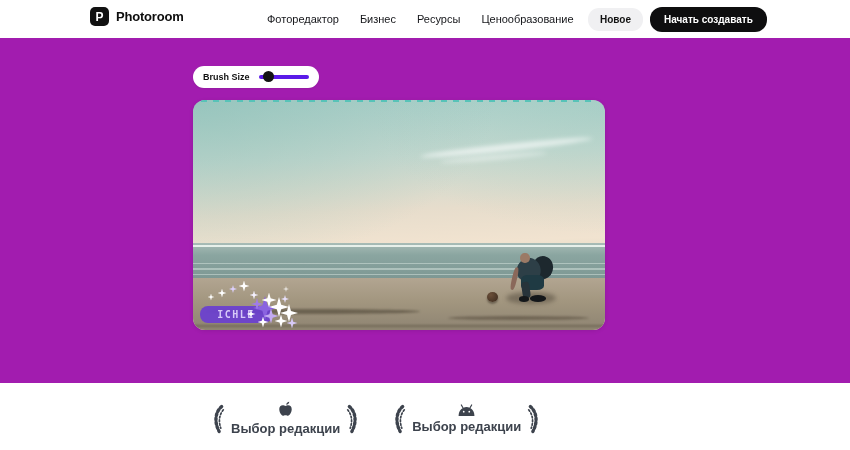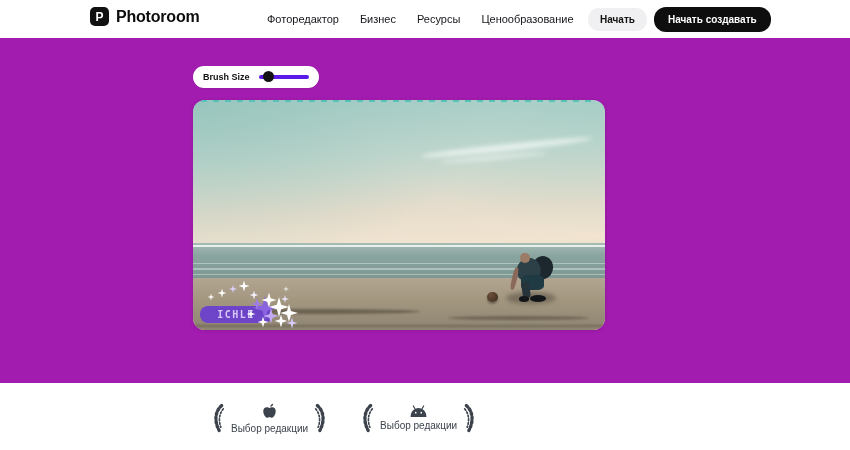--- a/index.html
+++ b/index.html
@@ -5,21 +5,21 @@
   html,body{margin:0;padding:0;background:#fff;}
   .page{position:relative;width:850px;height:450px;overflow:hidden;
         font-family:"Liberation Sans",sans-serif;background:#fff;}
 
   
   .header{position:absolute;left:0;top:0;width:850px;height:38px;background:#fff;}
   .logo{position:absolute;left:90px;top:7px;display:flex;align-items:center;gap:7px;cursor:pointer;}
   .logo-icon{width:19px;height:19px;background:#111;border-radius:5px;color:#fff;
              display:flex;align-items:center;justify-content:center;
              font-weight:700;font-size:12px;}
-  .logo-text{font-size:16px;font-weight:700;color:#0d0d0d;letter-spacing:-.2px;}
+  .logo-text{font-size:13px;font-weight:700;color:#0d0d0d;letter-spacing:-.2px;}
   .nav{position:absolute;left:267px;top:0;height:38px;display:flex;align-items:center;gap:21px;}
   .nav a{font-size:11px;color:#15161a;text-decoration:none;font-weight:500;white-space:nowrap;}
   .auth{position:absolute;left:588px;top:0;height:38px;display:flex;align-items:center;gap:7px;}
   .btn-login{background:#f0f0f2;color:#121212;border:none;border-radius:11px;
              font-size:10px;font-weight:700;padding:6px 12px;cursor:pointer;
              font-family:"Liberation Sans",sans-serif;}
   .btn-cta{background:#0e0e0f;color:#fff;border:none;border-radius:12px;
            font-size:10px;font-weight:700;padding:7px 14px;cursor:pointer;
            font-family:"Liberation Sans",sans-serif;}
 
@@ -92,21 +92,21 @@
                  font-family:"DejaVu Sans Mono",monospace;font-weight:700;font-size:10px;
                  letter-spacing:1.5px;color:#d6c8f8;}
   .sparkle{position:absolute;z-index:6;
            clip-path:polygon(50% 0%,61% 39%,100% 50%,61% 61%,50% 100%,39% 61%,0% 50%,39% 39%);}
 
   
   .badges{position:absolute;left:210px;top:401px;display:flex;gap:30px;color:#3d434d;}
   .badge{display:flex;align-items:center;gap:6px;}
   .badge-center{display:flex;flex-direction:column;align-items:center;justify-content:center;
                 min-width:72px;gap:2px;}
-  .badge-label{font-size:10px;font-weight:400;white-space:nowrap;}
+  .badge-label{font-size:13px;font-weight:700;white-space:nowrap;}
   .b2-l1{font-size:11px;font-weight:800;}
   .b2-l2{font-size:9px;font-weight:800;letter-spacing:.4px;}
   .b2-l3{font-size:8.5px;font-weight:400;}
   .laurel{width:15px;height:34px;color:#3d434d;}
   .laurel.right{transform:scaleX(-1);}
 </style>
 </head>
 <body>
 
 <div class="page">
@@ -116,21 +116,21 @@
       <div class="logo-icon">P</div>
       <div class="logo-text">Photoroom</div>
     </div>
     <div class="nav">
       <a href="#">Фоторедактор</a>
       <a href="#">Бизнес</a>
       <a href="#">Ресурсы</a>
       <a href="#">Ценообразование</a>
     </div>
     <div class="auth">
-      <button class="btn-login">Начать</button>
+      <button class="btn-login">Новое</button>
       <button class="btn-cta">Начать создавать</button>
     </div>
   </div>
 
   <div class="workspace">
 
     <div class="brush-pill">
       <span class="brush-label">Brush Size</span>
       <div class="slider-track">
         <div class="slider-thumb" style="left: 18%;"></div>

